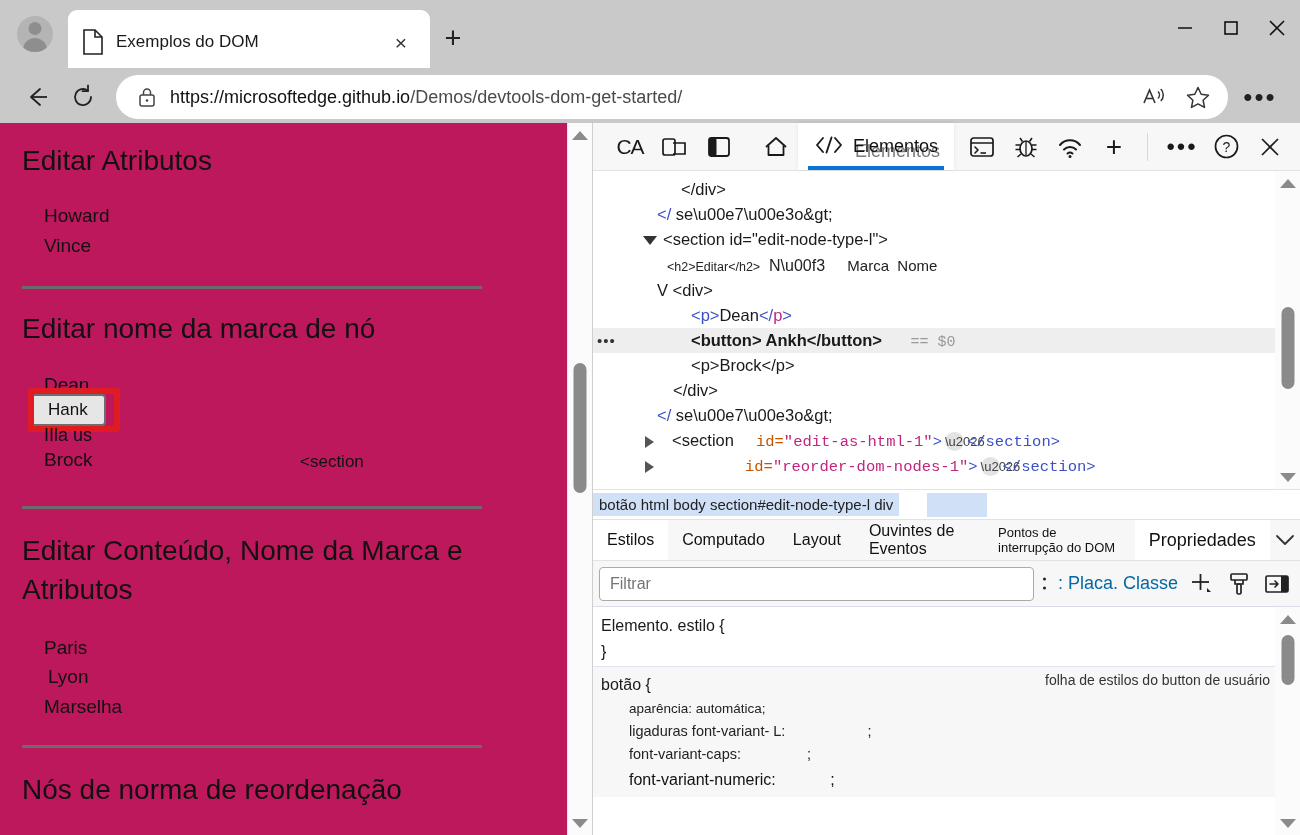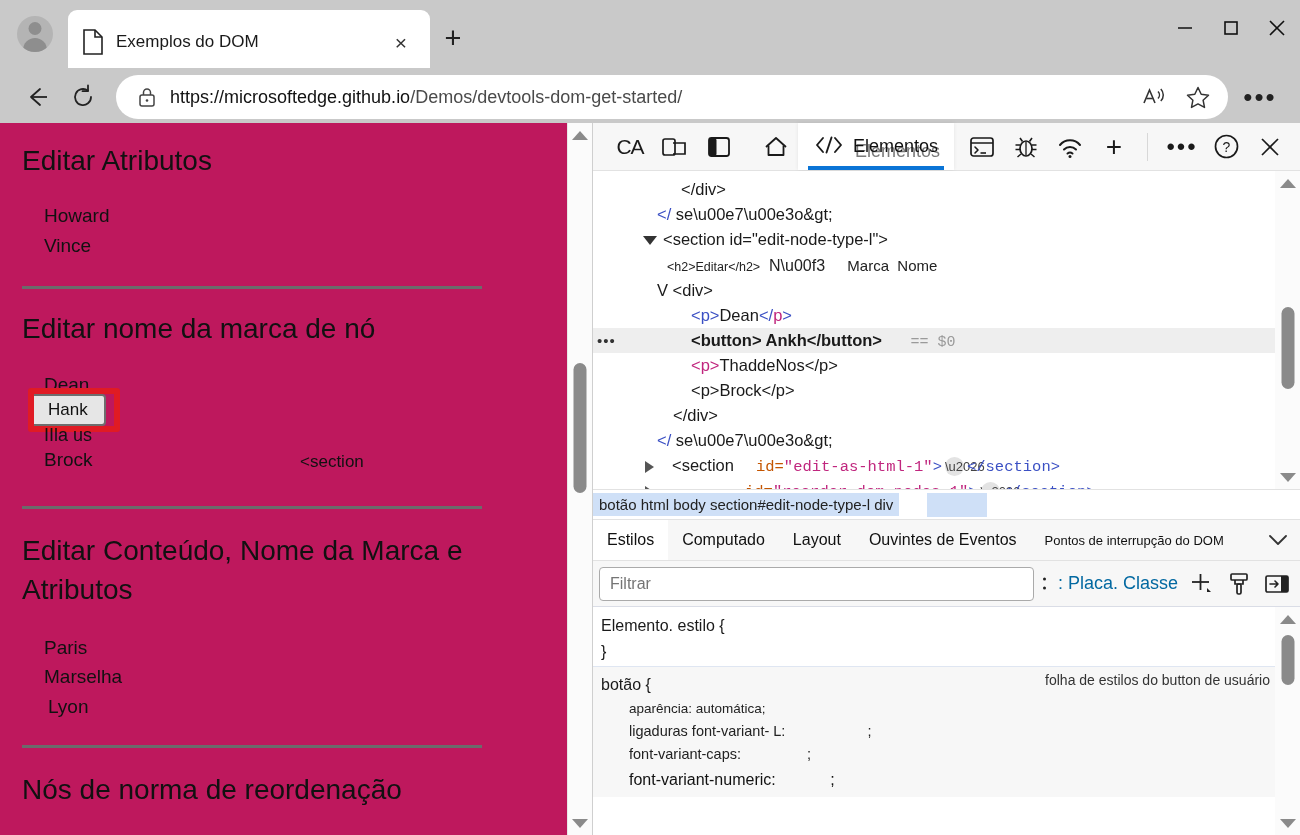--- a/index.html
+++ b/index.html
@@ -335,22 +335,22 @@
           <div class="redbox" style="left:6px; top:18px; width:92px; height:44px;"></div>
           <span class="ghost pg-item" style="top:52px; left:0; font-size:18px;">ΙΙla us</span>
           <p class="pg-item" style="position:absolute; top:75px; left:0;">Brock</p>
           <span class="ghost" style="top:82px; left:278px; font-size:17px;">&lt;section</span>
         </div>
 
         <hr class="pg-hr" style="margin-top:-4px;">
 
         <h1 class="pg-h1" style="line-height:1.4;">Editar Conteúdo, Nome da Marca e Atributos</h1>
         <p class="pg-item" style="margin-top:24px;">Paris</p>
+        <p class="pg-item" style="padding-left:26px;">Lyon</p>
         <p class="pg-item">Marselha</p>
-        <p class="pg-item" style="padding-left:26px;">Lyon</p>
         <hr class="pg-hr" style="margin-top:24px; margin-bottom:24px;">
 
         <h1 class="pg-h1">Nós de norma de reordenação</h1>
       </div>
 
       <div class="vsb">
         <div class="vsb-arrow">
             <div class="tri tri-up"></div>
           </div>
         <div class="vsb-track">
@@ -458,21 +458,20 @@
         <div class="dt-line" style="padding-left:64px;"><span class="tag">V &lt;div&gt;</span></div>
 
         <div class="dt-line" style="padding-left:98px;"><span class="blue">&lt;p&gt;</span><span class="tag">Dean</span><span class="blue">&lt;/</span><span class="pink">p</span><span class="blue">&gt;</span></div>
 
         <div class="dt-line sel" style="padding-left:98px; position:relative;">
           <span class="rowdots">•••</span>
           <span class="tag" style="font-weight:600;">&lt;button&gt; Ankh&lt;/button&gt;</span>
           <span class="dollar" style="margin-left:24px;">== $0</span>
         </div>
 
-        <div class="dt-line" style="padding-left:98px;"><span class="pink">&lt;p&gt;</span><span class="tag">ThaddeNos</span><span class="tag">&lt;/p&gt;</span></div>
 
         <div class="dt-line" style="padding-left:98px;"><span class="tag">&lt;p&gt;Brock&lt;/p&gt;</span></div>
 
         <div class="dt-line" style="padding-left:80px;"><span class="tag">&lt;/div&gt;</span></div>
 
         <div class="dt-line" style="padding-left:64px;"><span class="blue">&lt;/</span><span class="tag"> se\u00e7\u00e3o&amp;gt;</span></div>
 
         <div class="dt-line" style="padding-left:52px;"><span class="caret-r"></span><span class="tag" style="margin-left:12px;">&lt;section</span><span class="orange mono" style="margin-left:22px;">id=</span><span class="pink mono">"edit-as-html-1"</span><span class="blue mono">&gt;</span><span class="ellipsis-badge">\u2026</span><span class="blue mono">&lt;/section&gt;</span></div>
 
         <div class="dt-line" style="padding-left:52px;"><span class="caret-r"></span><span style="display:inline-block; width:85px;"></span><span class="orange mono">id=</span><span class="pink mono">"reorder-dom-nodes-1"</span><span class="blue mono">&gt;</span><span class="ellipsis-badge">\u2026</span><span class="blue mono">&lt;/section&gt;</span></div>
@@ -494,20 +493,21 @@
         <span class="bc-hl">botão html body section#edit-node-type-l div</span>
         <span class="bc-hl2" style="margin-left:28px;"></span>
       </div>
 
       <div class="subtabs">
         <div class="stab active">Estilos</div>
         <div class="stab">Computado</div>
         <div class="stab">Layout</div>
         <div class="stab">Ouvintes de Eventos</div>
         <div class="stab tiny">Pontos de interrupção do DOM</div>
+        <div class="stab big">Propriedades</div>
         <div class="stab-chevron">
           <svg width="22" height="14" viewBox="0 0 22 14">
               <path d="M3 3l8 8 8-8" fill="none" stroke="#333" stroke-width="1.8" stroke-linecap="round" stroke-linejoin="round"></path>
             </svg>
         </div>
       </div>
 
       <div class="filterbar">
         <input class="filterinput" type="text" placeholder="Filtrar" style="">
         <div class="fb-ic" style="width:14px; font-size:16px;">

